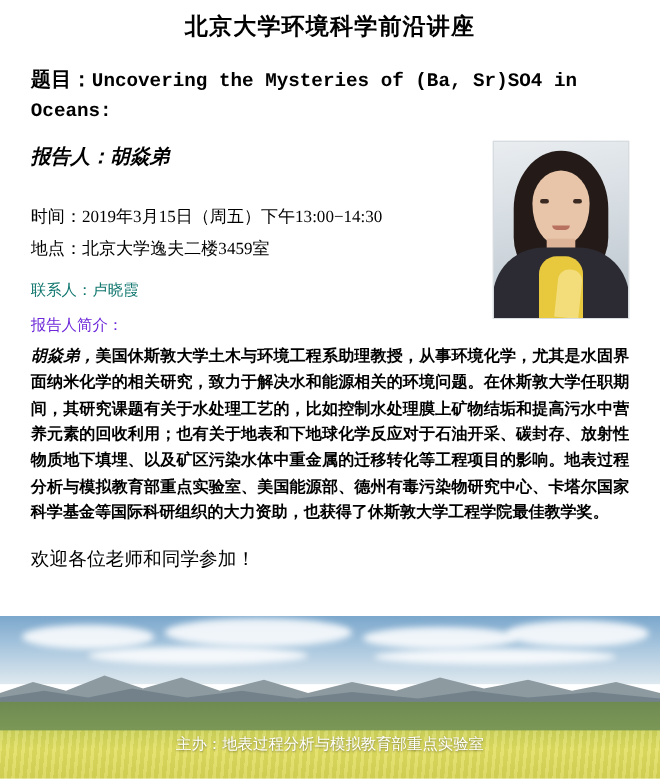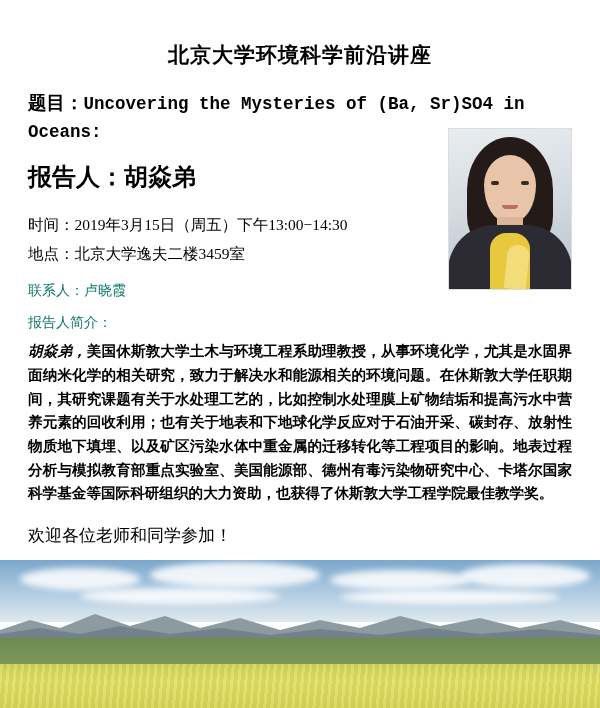--- a/index.html
+++ b/index.html
@@ -16,21 +16,21 @@
     position: relative;
   }
   .poster {
     position: relative;
     width: 600px;
     height: 708px;
     box-sizing: border-box;
   }
   .content {
     position: relative;
-    padding: 37px 28px 0 28px;
+    padding: 6px 28px 0 28px;
     z-index: 3;
   }
   .title {
     text-align: center;
     font-size: 21px;
     font-weight: bold;
     letter-spacing: 1px;
     margin: 4px 0 22px 0;
     color: #000;
   }
@@ -42,41 +42,42 @@
     color: #000;
     font-family: Liberation Mono, monospace;
   }
   .topic-label {
     font-size: 18.5px;
   }
   .topic-line2 {
     display: block;
   }
   .speaker-line {
-    font-size: 24px;
-    font-weight: bold;
-    margin: 10px 0 18px 0;
-    color: #000;
+    font-size: 18px;
+    font-weight: bold;
+    margin: 10px 0 30px 0;
+    color: #000;
+    font-style: italic;
   }
   .info-row {
     font-size: 15.5px;
     line-height: 1.85;
     color: #000;
     max-width: 390px;
   }
   .contact-row {
     font-size: 14px;
     margin-top: 14px;
     color: #0f766e;
   }
   .bio-label {
     font-size: 14px;
     margin-top: 14px;
     margin-bottom: 8px;
-    color: #0f766e;
+    color: #6d28d9;
   }
   .bio-text {
     font-size: 14.6px;
     line-height: 1.62;
     text-align: justify;
     color: #000;
     font-weight: bold;
   }
   .bio-text .name {
     font-weight: bold;
@@ -269,20 +270,21 @@
     <div class="cloud c4"></div>
     <div class="cloud c5"></div>
     <div class="cloud c6"></div>
     <svg class="mountains" viewBox="0 0 600 38" preserveAspectRatio="none">
       <path d="M0,26 L30,16 L60,24 L95,10 L130,22 L165,12 L200,24 L240,14 L280,26 L320,16 L360,24 L400,12 L440,22 L480,14 L520,24 L560,16 L600,26 L600,38 L0,38 Z" fill="#8d9aa0"></path>
       <path d="M0,30 L40,24 L80,30 L120,22 L170,30 L220,24 L270,31 L320,25 L380,31 L430,24 L480,30 L540,25 L600,31 L600,38 L0,38 Z" fill="#73828a"></path>
     </svg>
     <div class="field-green"></div>
     <div class="field-yellow"></div>
     <div class="footer-text">
+      <div>主办：地表过程分析与模拟教育部重点实验室</div>
     </div>
   </div>
 
   <div class="portrait">
     <div class="bg"></div>
     <div class="hair"></div>
     <div class="face"></div>
     <div class="eye l"></div>
     <div class="eye r"></div>
     <div class="mouth"></div>

